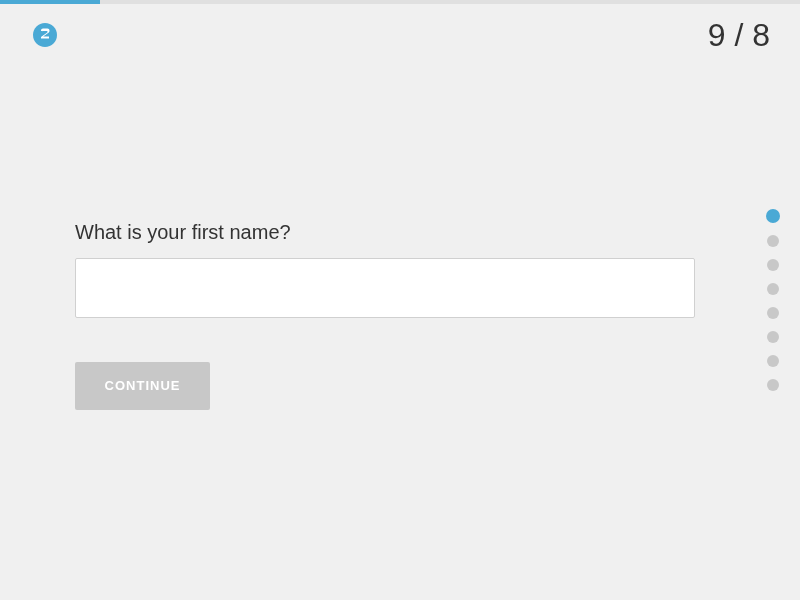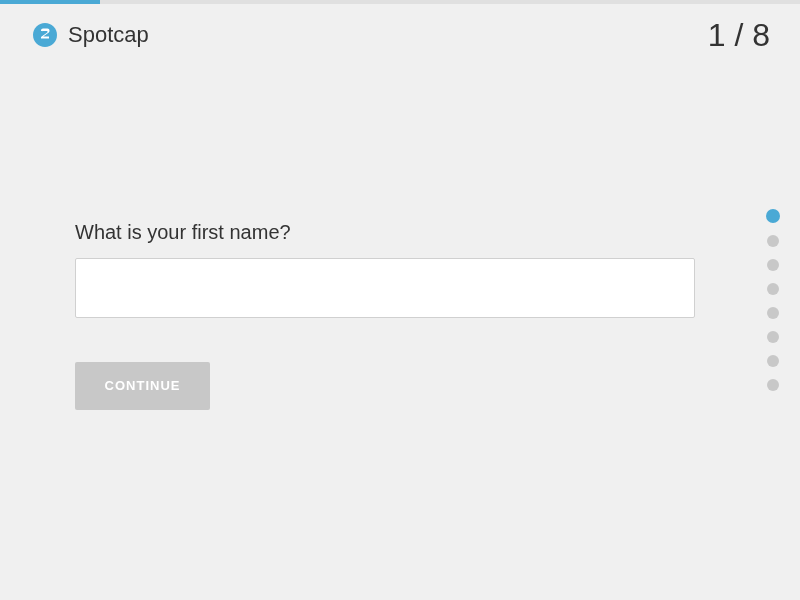--- a/index.html
+++ b/index.html
@@ -148,23 +148,22 @@
   <div class="top-progress-bar-fill"></div>
 </div>
 
 <header class="header">
   <div class="logo">
 
     <svg class="logo-icon" viewBox="0 0 30 30" xmlns="http://www.w3.org/2000/svg">
       <path d="M15 3C8.373 3 3 8.373 3 15s5.373 12 12 12 12-5.373 12-12S21.627 3 15 3z" fill="#4aa9d5"></path>
       <path d="M11 10.5c0-1.1.9-2 2-2h4.5c1.1 0 2 .9 2 2v.5c0 .6-.3 1.1-.7 1.4l-5.6 4.1H19v2h-8v-1.5l6.3-4.6c.1-.1.2-.3.2-.4v-.5c0-.3-.2-.5-.5-.5H13c-.3 0-.5.2-.5.5V11H11v-.5z" fill="white"></path>
     </svg>
-    <span class="logo-text">Spotcap</span>
   </div>
-  <div class="step-counter">1 / 8</div>
+  <div class="step-counter">9 / 8</div>
 </header>
 
 <main class="main-content">
   <label class="question-label">What is your first name?</label>
   <input type="text" class="text-input" placeholder="" style="">
   <button class="continue-button">CONTINUE</button>
 </main>
 
 <div class="step-dots">
   <div class="step-dot active"></div>

